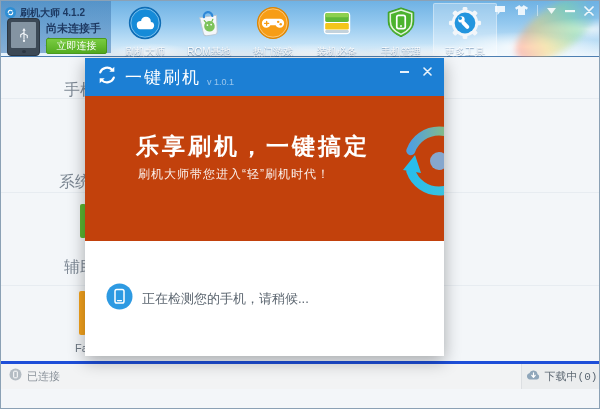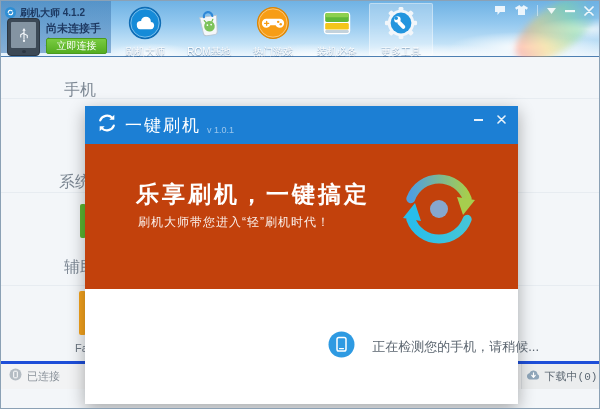--- a/index.html
+++ b/index.html
@@ -61,37 +61,37 @@
   .statusbar { position:absolute; left:0; top:360px; width:600px; height:28px;
     background:#f2f3f4; border-top:3px solid #1d4ed8;font-family:Liberation Mono, monospace; }
   .sb-left { position:absolute; left:8px; top:0; bottom:0; display:flex; align-items:center; gap:5px; }
   .sb-left .txt { font-size:11px; color:#8b939b; }
   .sb-right { position:absolute; right:0; top:0; bottom:0; width:80px; background:#ebedee;
     border-left:1px solid #dcdfe2; display:flex; align-items:center; justify-content:center;
     gap:4px; cursor:pointer; }
   .sb-right .txt { font-size:11px; color:#5d6873; }
 
   
-  .dialog { position:absolute; left:84px; top:57px; width:433px; height:298px;
-    background:#fff; box-shadow:0 5px 16px rgba(0,0,0,.32);margin-top:48px; }
+  .dialog { position:absolute; left:84px; top:57px; width:359px; height:298px;
+    background:#fff; box-shadow:0 5px 16px rgba(0,0,0,.32); }
   .dlg-header { position:relative; height:38px; background:#1c7fd4;
     display:flex; align-items:center; padding-left:11px; }
   .dlg-title { font-size:17px; color:#fff; letter-spacing:2px; margin-left:7px; }
   .dlg-version { font-size:9px; color:rgba(255,255,255,.55); margin-left:6px; margin-top:9px; }
   .dlg-ctl { position:absolute; right:12px; top:9px; display:flex; gap:14px; align-items:center; }
   .dlg-ctl span { display:flex; cursor:pointer; }
 
   .dlg-banner { position:relative; height:145px; background:#c2410c; overflow:hidden; }
   .banner-headline { position:absolute; left:51px; top:35px; font-size:23px; font-weight:bold;
     color:#fff; letter-spacing:3px; white-space:nowrap; }
   .banner-subline { position:absolute; left:53px; top:70px; font-size:12px;
     color:rgba(255,255,255,.92); letter-spacing:1px; white-space:nowrap; }
   .banner-logo { position:absolute; left:309px; top:20px; }
 
-  .dlg-body { height:115px; display:flex; align-items:center; justify-content:flex-end; gap:17px;
+  .dlg-body { height:115px; display:flex; align-items:center; justify-content:flex-start; gap:9px;
     transform:translateX(21px); }
   .detect-text { font-size:13px; color:#5c6670; }
 </style>
 </head>
 <body>
 
 <div class="app">
 
   <div class="toolbar">
     <div class="clouds"></div>
@@ -167,20 +167,31 @@
         <span>
           <svg width="34" height="34" viewBox="0 0 36 36">
               <rect x="4" y="6" width="28" height="24" rx="4" fill="#fff"></rect>
               <rect x="5.5" y="7.5" width="25" height="9.5" rx="2" fill="#5fb838"></rect>
               <rect x="5.5" y="7.5" width="25" height="4.5" rx="2" fill="#8ed04f"></rect>
               <rect x="5.5" y="18" width="25" height="7" rx="1.5" fill="#f3c51a"></rect>
               <rect x="5.5" y="25.5" width="25" height="3" rx="1.5" fill="#c3d2dc"></rect>
             </svg>
         </span>
         <span class="tool-label">装机必备</span>
+      </div>
+      <div class="tool">
+        <span>
+          <svg width="34" height="34" viewBox="0 0 36 36">
+              <path d="M18 2l13.5 4.5v9.5c0 7.8-5.8 13.2-13.5 16.5C10.3 29.2 4.5 23.8 4.5 16V6.5z" fill="#4cb32d" stroke="#3a9d1c" stroke-width="1"></path>
+              <path d="M18 4.2l11.3 3.7v8.2c0 6.6-4.9 11.2-11.3 14-6.4-2.8-11.3-7.4-11.3-14V7.9z" fill="none" stroke="rgba(255,255,255,.85)" stroke-width="1.6"></path>
+              <rect x="13.5" y="10" width="9" height="14" rx="2" fill="none" stroke="#fff" stroke-width="1.8"></rect>
+              <circle cx="18" cy="21.2" r="1" fill="#fff"></circle>
+            </svg>
+        </span>
+        <span class="tool-label">手机管理</span>
       </div>
       <div class="tool selected">
         <span>
           <svg width="34" height="34" viewBox="0 0 36 36">
               <g fill="#f2f6fa">
                 <rect x="15.5" y="1" width="5" height="6" rx="1.5"></rect>
                 <rect x="15.5" y="1" width="5" height="6" rx="1.5" transform="rotate(45 18 18)"></rect>
                 <rect x="15.5" y="1" width="5" height="6" rx="1.5" transform="rotate(90 18 18)"></rect>
                 <rect x="15.5" y="1" width="5" height="6" rx="1.5" transform="rotate(135 18 18)"></rect>
                 <rect x="15.5" y="1" width="5" height="6" rx="1.5" transform="rotate(180 18 18)"></rect>

